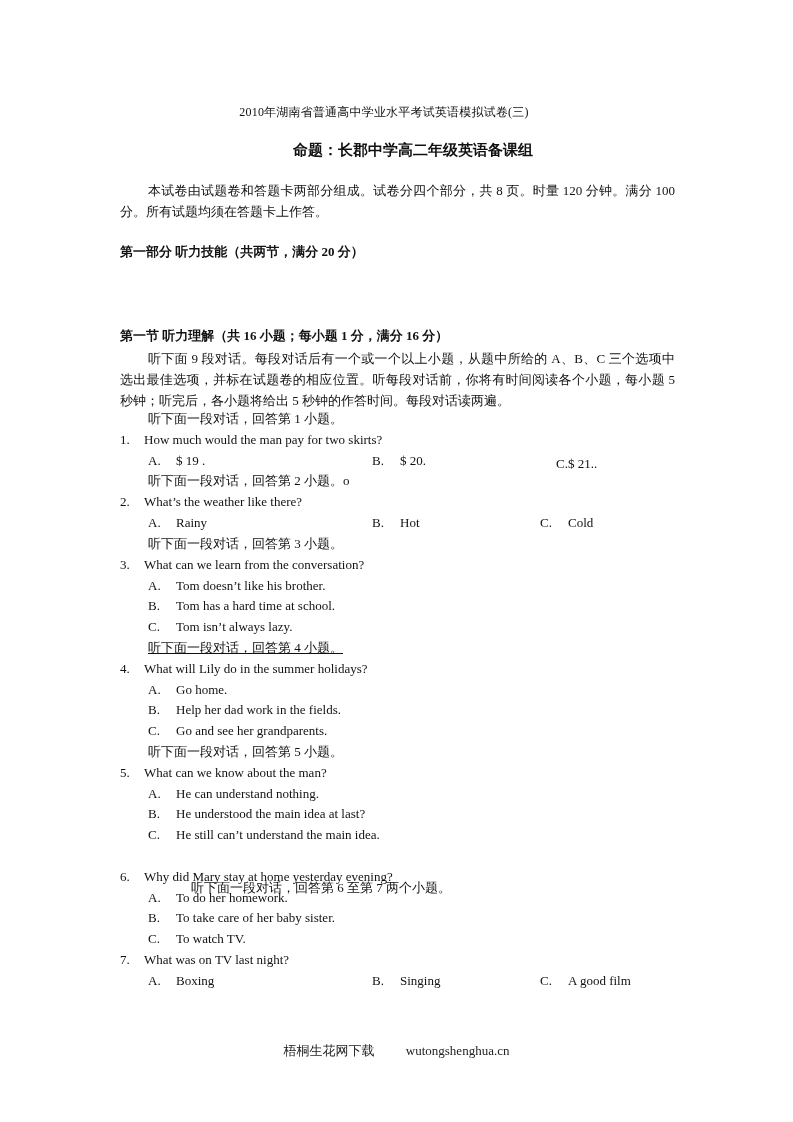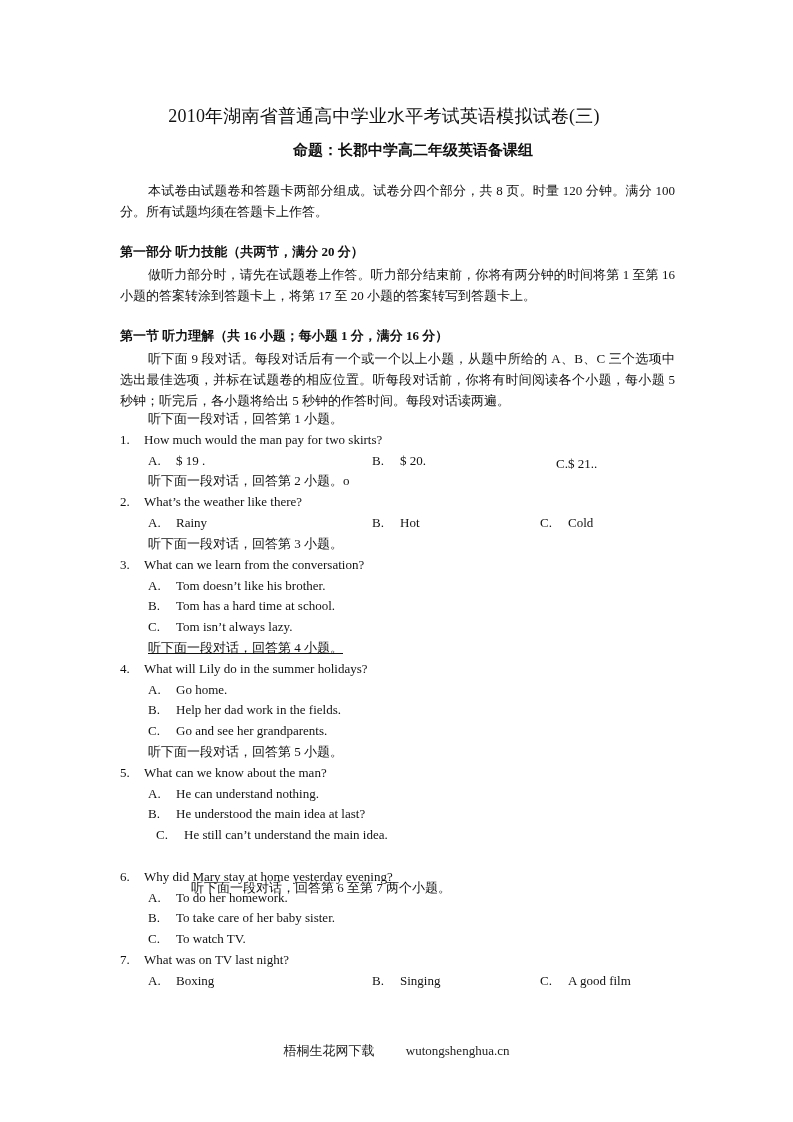--- a/index.html
+++ b/index.html
@@ -1,19 +1,19 @@
 <!DOCTYPE html>
 <html><head>
 <meta charset="utf-8">
 <style>
   html, body { margin:0; padding:0; background:#ffffff; }
   body { width:793px; height:1122px; position:relative; overflow:hidden;
          font-family:"Liberation Serif","DejaVu Serif",serif; color:#111; font-size:13px; }
   .page { position:absolute; left:0; top:0; width:793px; height:1122px; }
-  .title { position:absolute; top:104px; left:0; width:768px; text-align:center; font-size:18px; letter-spacing:0.2px; }
+  .title { position:absolute; top:104px; left:0; width:768px; text-align:center; font-size:12px; letter-spacing:0.2px; }
   .subtitle { position:absolute; top:141px; left:0; width:793px; text-align:center; font-size:15px; font-weight:bold; padding-left:33px; box-sizing:border-box; }
   .para { position:absolute; left:120px; width:555px; line-height:21px; text-indent:28px; text-align:justify; }
   .heading { position:absolute; left:120px; font-weight:bold; font-size:13px; }
   .line { position:absolute; left:148px; line-height:20px; }
   .q { position:absolute; left:120px; line-height:20px; }
   .q .num { display:inline-block; width:24px; }
   .opt { position:absolute; line-height:20px; }
   .opt .letter { display:inline-block; width:28px; }
   .footer { position:absolute; top:1042px; left:0; width:793px; text-align:center; font-size:13px; color:#222; }
   .footer span { margin:0 14px; }
@@ -22,21 +22,20 @@
 <body>
 
 <div class="page">
 
   <div class="title">2010年湖南省普通高中学业水平考试英语模拟试卷(三)</div>
   <div class="subtitle">命题：长郡中学高二年级英语备课组</div>
 
   <div class="para" style="top:180px;">本试卷由试题卷和答题卡两部分组成。试卷分四个部分，共 8 页。时量 120 分钟。满分 100 分。所有试题均须在答题卡上作答。</div>
 
   <div class="heading" style="top:243px;">第一部分  听力技能（共两节，满分 20 分）</div>
-  <div class="para" style="top:264px;">做听力部分时，请先在试题卷上作答。听力部分结束前，你将有两分钟的时间将第 1 至第 16 小题的答案转涂到答题卡上，将第 17 至 20 小题的答案转写到答题卡上。</div>
 
   <div class="heading" style="top:327px;">第一节  听力理解（共 16 小题；每小题 1 分，满分 16 分）</div>
   <div class="para" style="top:348px;">听下面 9 段对话。每段对话后有一个或一个以上小题，从题中所给的 A、B、C 三个选项中选出最佳选项，并标在试题卷的相应位置。听每段对话前，你将有时间阅读各个小题，每小题 5 秒钟；听完后，各小题将给出 5 秒钟的作答时间。每段对话读两遍。</div>
 
   <div class="line" style="top:409px;">听下面一段对话，回答第 1 小题。</div>
 
   <div class="q" style="top:430px;">
     <span class="num">1.</span><span>How much would the man pay for two skirts?</span>
   </div>
   <div class="opt" style="top:451px; left:148px;"><span class="letter">A.</span><span>$ 19 .</span></div>
@@ -70,21 +69,21 @@
   <div class="opt" style="top:721px; left:148px;"><span class="letter">C.</span><span>Go and see her grandparents.</span></div>
   <div class="opt" style="top:700px; left:148px;"><span class="letter">B.</span><span>Help her dad work in the fields.</span></div>
 
   <div class="line" style="top:742px;">听下面一段对话，回答第 5 小题。</div>
 
   <div class="q" style="top:763px;">
     <span class="num">5.</span><span>What can we know about the man?</span>
   </div>
   <div class="opt" style="top:784px; left:148px;"><span class="letter">A.</span><span>He can understand nothing.</span></div>
   <div class="opt" style="top:804px; left:148px;"><span class="letter">B.</span><span>He understood the main idea at last?</span></div>
-  <div class="opt" style="top:825px; left:148px;margin-left:8px;"><span class="letter">C.</span><span>He still can’t understand the main idea.</span></div>
+  <div class="opt" style="top:825px; left:148px;"><span class="letter">C.</span><span>He still can’t understand the main idea.</span></div>
 
   <div class="line" style="top:878px;padding-left:43px;">听下面一段对话，回答第 6 至第 7 两个小题。</div>
 
   <div class="q" style="top:867px;">
     <span class="num">6.</span><span>Why did Mary stay at home yesterday evening?</span>
   </div>
   <div class="opt" style="top:888px; left:148px;"><span class="letter">A.</span><span>To do her homework.</span></div>
   <div class="opt" style="top:908px; left:148px;"><span class="letter">B.</span><span>To take care of her baby sister.</span></div>
   <div class="opt" style="top:929px; left:148px;"><span class="letter">C.</span><span>To watch TV.</span></div>
 

